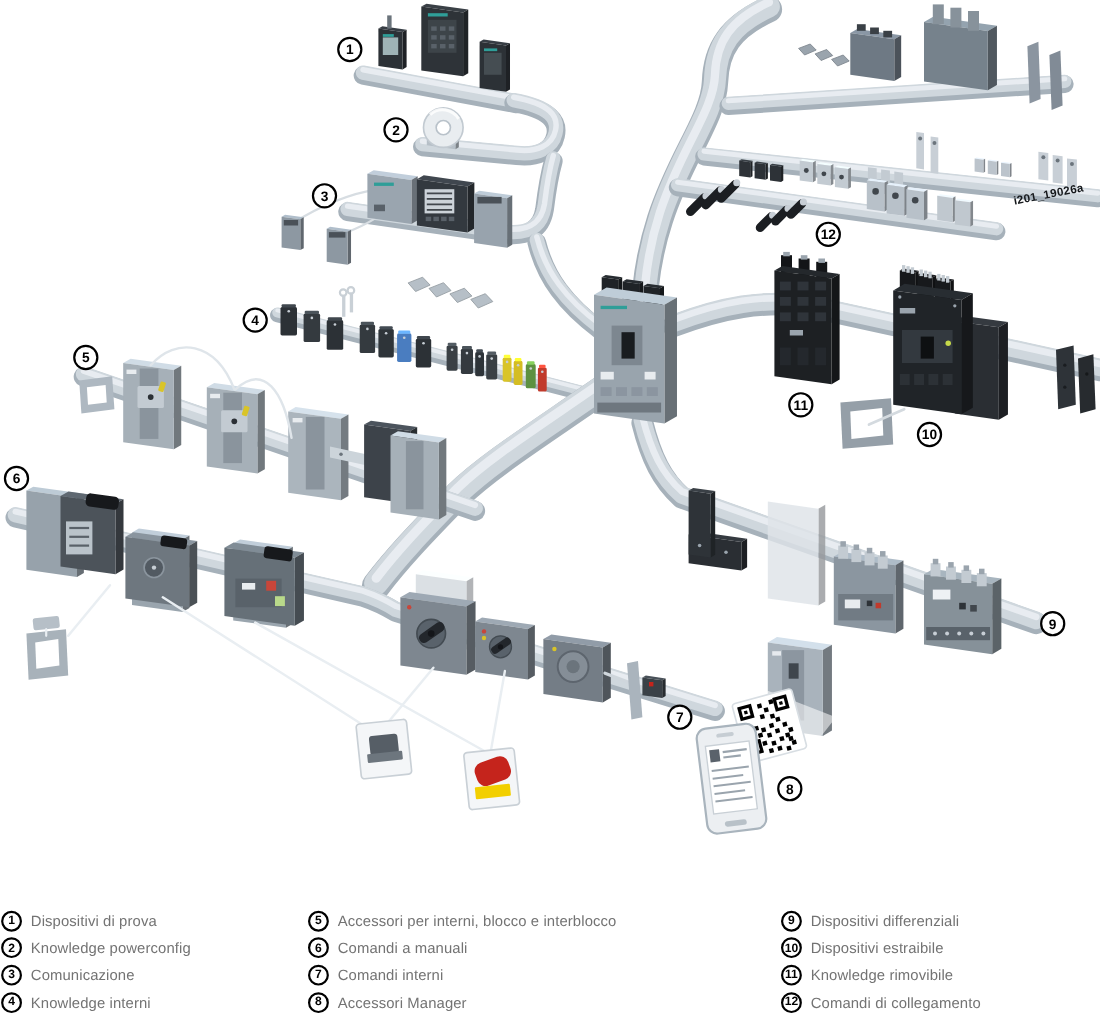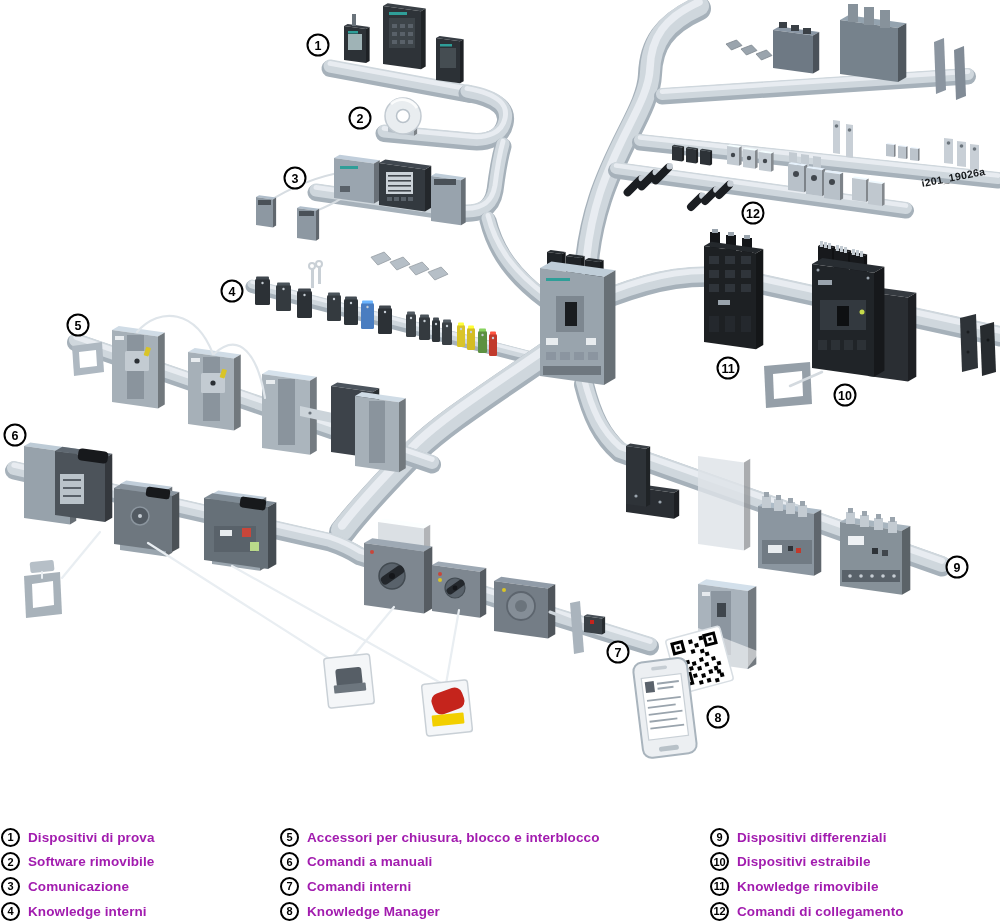--- a/index.html
+++ b/index.html
@@ -11,21 +11,21 @@
            justify-content:center;font-size:12.5px;font-weight:700;transform:translate(-50%,-50%);
            z-index:5;}
   .watermark{position:absolute;left:921px;top:171px;transform:rotate(-11deg);font-size:10.5px;
              font-weight:700;color:#15181b;letter-spacing:.3px;z-index:4;}
   .legend{position:absolute;left:0;top:0;width:1000px;height:924px;pointer-events:none;}
   .legend-col{position:absolute;display:flex;flex-direction:column;}
   .lrow{display:flex;align-items:center;height:24.6px;}
   .lnum{box-sizing:border-box;width:19px;height:19px;border:2px solid #000;border-radius:50%;
         display:flex;align-items:center;justify-content:center;font-size:11px;font-weight:700;
         margin-right:8px;flex:none;background:#fff;}
-  .llabel{font-size:13.5px;font-weight:700;color:#a21caf;white-space:nowrap;letter-spacing:.1px;}
+  .llabel{font-size:13.5px;font-weight:400;color:#737373;white-space:nowrap;letter-spacing:.1px;}
 </style>
 </head>
 <body>
 
 <div class="stage">
   <svg id="scene" viewBox="0 0 1000 810" width="1000" height="810">
       <g>
         <path d="M699,6 C664,22 651,42 650,72 C648,120 586,170 585,292" fill="none" stroke="#a6b1ba" stroke-width="24" stroke-linecap="round" stroke-linejoin="round" transform="translate(0,2.5)"></path>
         <path d="M699,6 C664,22 651,42 650,72 C648,120 586,170 585,292" fill="none" stroke="#cfd7dd" stroke-width="20" stroke-linecap="round" stroke-linejoin="round"></path>
         <path d="M699,6 C664,22 651,42 650,72 C648,120 586,170 585,292" fill="none" stroke="#e9edf1" stroke-width="7.6" stroke-linecap="round" stroke-linejoin="round" opacity="0.95" transform="translate(0,-4.0)"></path>
@@ -738,47 +738,47 @@
   <div class="watermark">i201_19026a</div>
 
   <div class="legend">
     <div class="legend-col" style="left:1px;top:825px;">
       <div class="lrow">
           <span class="lnum">1</span>
           <span class="llabel">Dispositivi di prova</span>
         </div>
       <div class="lrow">
           <span class="lnum">2</span>
-          <span class="llabel">Software rimovibile</span>
+          <span class="llabel">Knowledge powerconfig</span>
         </div>
       <div class="lrow">
           <span class="lnum">3</span>
           <span class="llabel">Comunicazione</span>
         </div>
       <div class="lrow">
           <span class="lnum">4</span>
           <span class="llabel">Knowledge interni</span>
         </div>
     </div>
     <div class="legend-col" style="left:280px;top:825px;">
       <div class="lrow">
           <span class="lnum">5</span>
-          <span class="llabel">Accessori per chiusura, blocco e interblocco</span>
+          <span class="llabel">Accessori per interni, blocco e interblocco</span>
         </div>
       <div class="lrow">
           <span class="lnum">6</span>
           <span class="llabel">Comandi a manuali</span>
         </div>
       <div class="lrow">
           <span class="lnum">7</span>
           <span class="llabel">Comandi interni</span>
         </div>
       <div class="lrow">
           <span class="lnum">8</span>
-          <span class="llabel">Knowledge Manager</span>
+          <span class="llabel">Accessori Manager</span>
         </div>
     </div>
     <div class="legend-col" style="left:710px;top:825px;">
       <div class="lrow">
           <span class="lnum">9</span>
           <span class="llabel">Dispositivi differenziali</span>
         </div>
       <div class="lrow">
           <span class="lnum">10</span>
           <span class="llabel">Dispositivi estraibile</span>

